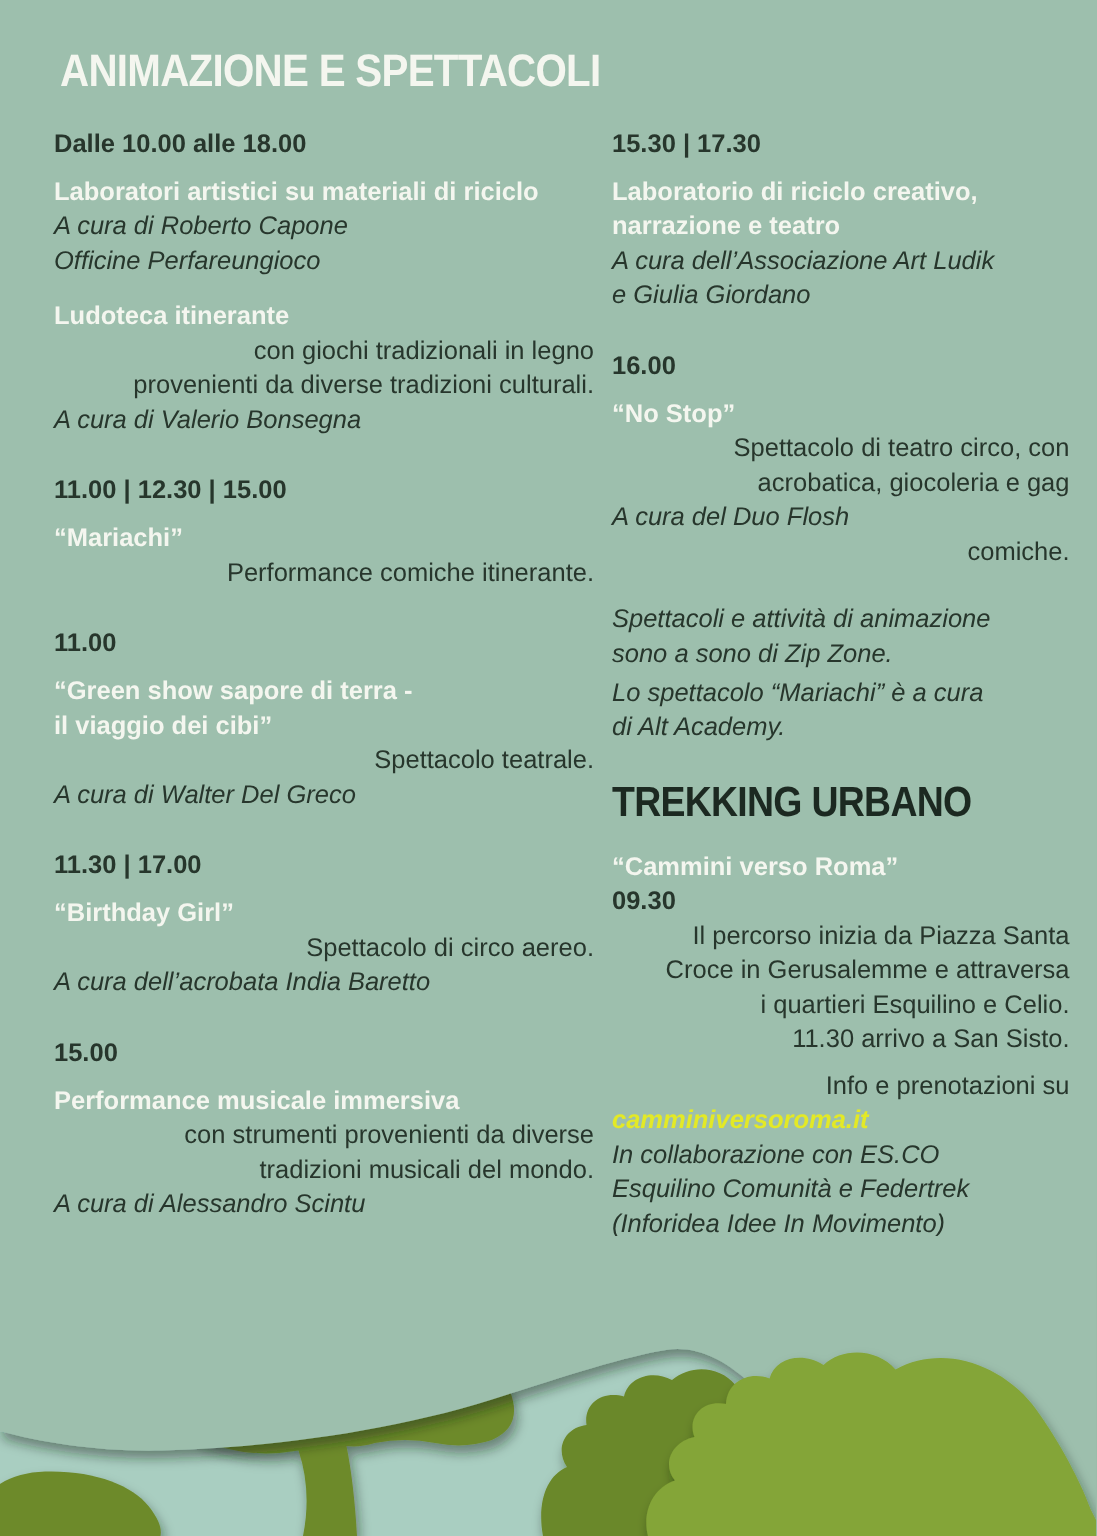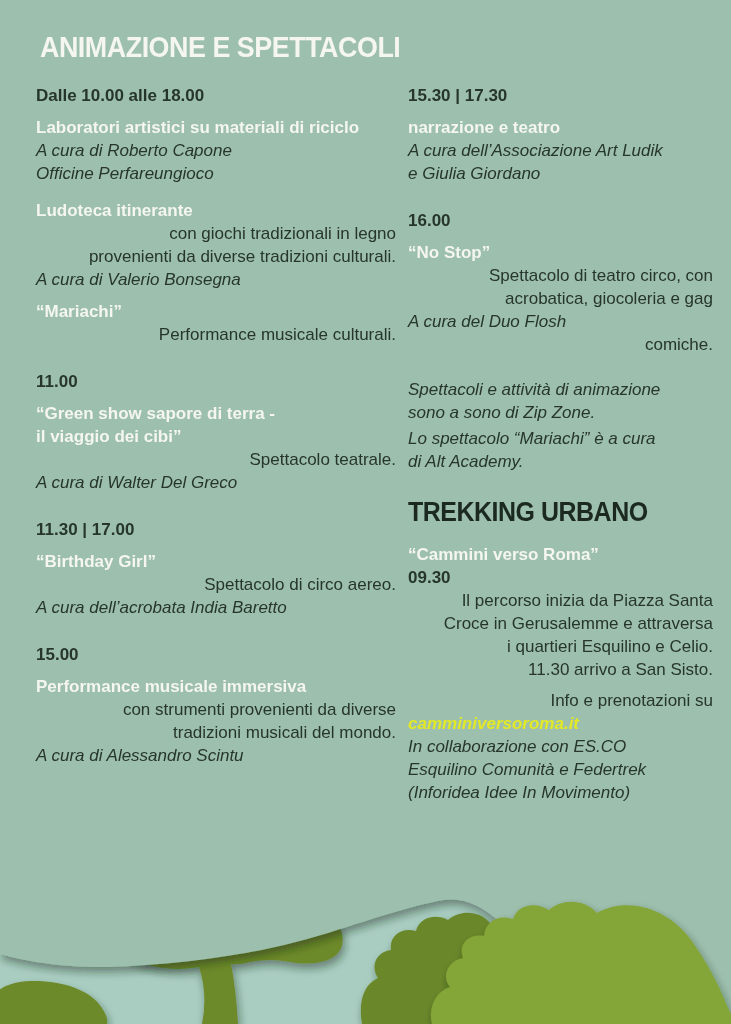--- a/index.html
+++ b/index.html
@@ -67,24 +67,25 @@
       <div class="line credit">Officine Perfareungioco</div>
     </div>
 
     <div class="event follow">
       <div class="line etitle">Ludoteca itinerante</div>
       <div class="line desc">con giochi tradizionali in legno</div>
       <div class="line desc">provenienti da diverse tradizioni culturali.</div>
       <div class="line credit">A cura di Valerio Bonsegna</div>
     </div>
 
+    <div class="line time">11.00 | 12.30 | 15.00</div>
 
     <div class="event">
       <div class="line etitle">“Mariachi”</div>
-      <div class="line desc">Performance musicale culturali.</div>
+      <div class="line desc">Performance comiche itinerante.</div>
     </div>
 
     <div class="line time">11.00</div>
 
     <div class="event">
       <div class="line etitle">“Green show sapore di terra -</div>
       <div class="line etitle">il viaggio dei cibi”</div>
       <div class="line desc">Spettacolo teatrale.</div>
       <div class="line credit">A cura di Walter Del Greco</div>
     </div>
@@ -104,20 +105,21 @@
       <div class="line desc">con strumenti provenienti da diverse</div>
       <div class="line desc">tradizioni musicali del mondo.</div>
       <div class="line credit">A cura di Alessandro Scintu</div>
     </div>
   </div>
 
   <div class="col col-right">
     <div class="line time first">15.30 | 17.30</div>
 
     <div class="event">
+      <div class="line etitle">Laboratorio di riciclo creativo,</div>
       <div class="line etitle">narrazione e teatro</div>
       <div class="line credit">A cura dell’Associazione Art Ludik</div>
       <div class="line credit">e Giulia Giordano</div>
     </div>
 
     <div class="line time">16.00</div>
 
     <div class="event">
       <div class="line etitle">“No Stop”</div>
       <div class="line desc">Spettacolo di teatro circo, con</div>

